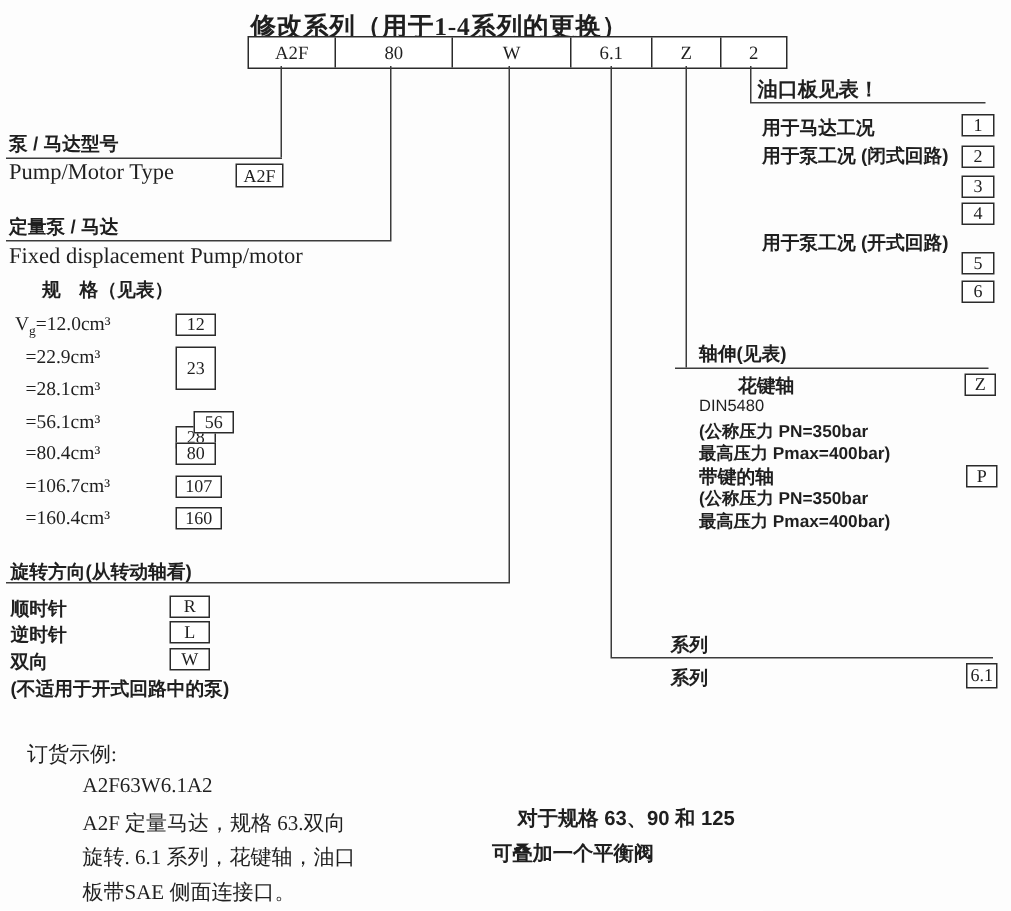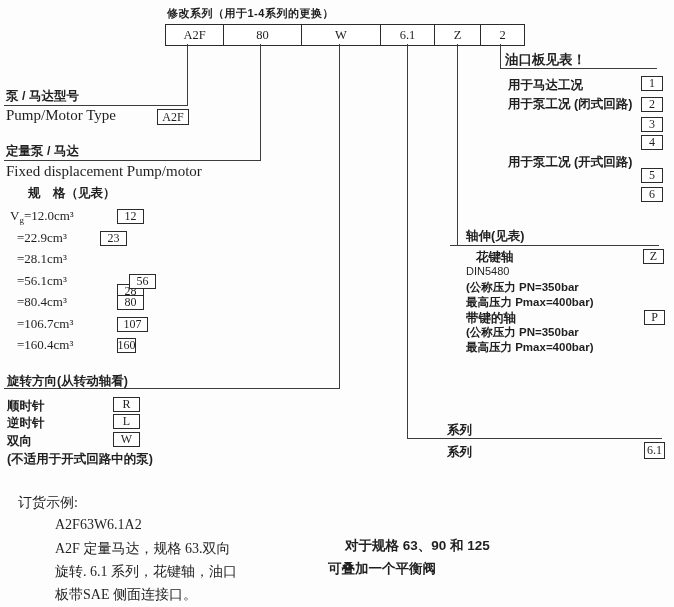--- a/index.html
+++ b/index.html
@@ -15,21 +15,21 @@
   .small{font-family:"Liberation Sans",sans-serif;font-size:11.5px;font-weight:bold;}
   .din{font-family:"Liberation Sans",sans-serif;font-size:11px;}
   .code-box{position:absolute;border:1px solid #2b2b2b;background:#fff;
             font-family:"Liberation Serif",serif;font-size:12px;
             display:flex;align-items:center;justify-content:center;box-sizing:border-box;}
   #model-code-table{position:absolute;left:165px;top:24px;height:20px;display:flex;
             border:1px solid #2b2b2b;box-sizing:content-box;background:#fff;}
   .mc-cell{height:20px;display:flex;align-items:center;justify-content:center;
             font-family:"Liberation Serif",serif;font-size:12.5px;box-sizing:border-box;}
   .mc-cell + .mc-cell{border-left:1px solid #2b2b2b;}
-  .title{font-family:Liberation Sans, sans-serif;font-weight:bold;font-size:11px;letter-spacing:0.5px;}
+  .title{font-family:Liberation Serif, serif;font-weight:bold;font-size:17px;letter-spacing:0.5px;}
 </style>
 </head>
 <body>
 
 <div id="page">
 
   <div class="abs title" style="left:167px;top:6px;">修改系列（用于1-4系列的更换）</div>
 
   <div id="model-code-table">
       <div class="mc-cell" style="width: 57px;">A2F</div>
@@ -58,50 +58,50 @@
   <div class="abs en" style="left:6px;top:107px;">Pump/Motor Type</div>
   <div class="code-box" style="left:157px;top:109px;width:32px;height:16px;">A2F</div>
 
   <div class="abs zh" style="left:6px;top:143px;">定量泵 / 马达</div>
   <div class="abs en" style="left:6px;top:163px;">Fixed displacement Pump/motor</div>
   <div class="abs zh" style="left:28px;top:185px;">规　格（见表）</div>
   <div id="displacement-rows">
       <div class="abs val" style="left:10px;top:208px;"><span>V</span><span style="font-size: 9px; vertical-align: -3px;">g</span><span>=12.0cm³</span></div>
       <div class="code-box" style="left:117px;top:209px;width:27px;height:15px;">12</div>
       <div class="abs val" style="left:17px;top:230px;text-align:right;"><span>=22.9cm³</span></div>
-      <div class="code-box" style="left:100px;top:231px;width:27px;height:15px;">23</div>
+      <div class="code-box" style="left:117px;top:231px;width:27px;height:29px;">23</div>
       <div class="abs val" style="left:17px;top:251px;"><span>=28.1cm³</span></div>
       <div class="code-box" style="left:117px;top:252px;width:27px;height:15px;margin-top:32px;">28</div>
       <div class="abs val" style="left:17px;top:273px;"><span>=56.1cm³</span></div>
       <div class="code-box" style="left:129px;top:274px;width:27px;height:15px;">56</div>
       <div class="abs val" style="left:17px;top:294px;"><span>=80.4cm³</span></div>
       <div class="code-box" style="left:117px;top:295px;width:27px;height:15px;">80</div>
       <div class="abs val" style="left:17px;top:316px;"><span>=106.7cm³</span></div>
       <div class="code-box" style="left:117px;top:317px;width:31px;height:15px;">107</div>
       <div class="abs val" style="left:17px;top:337px;"><span>=160.4cm³</span></div>
-      <div class="code-box" style="left:117px;top:338px;width:19px;height:15px;">160</div>
+      <div class="code-box" style="left:117px;top:338px;width:31px;height:15px;">160</div>
     </div>
 
   <div class="abs zh" style="left:7px;top:373px;">旋转方向(从转动轴看)</div>
   <div id="rotation-rows">
       <div class="abs zh" style="left:7px;top:398px;">顺时针</div>
       <div class="code-box" style="left:113px;top:397px;width:27px;height:15px;">R</div>
       <div class="abs zh" style="left:7px;top:415px;">逆时针</div>
       <div class="code-box" style="left:113px;top:414px;width:27px;height:15px;">L</div>
       <div class="abs zh" style="left:7px;top:433px;">双向</div>
       <div class="code-box" style="left:113px;top:432px;width:27px;height:15px;">W</div>
     </div>
   <div class="abs zh" style="left:7px;top:451px;">(不适用于开式回路中的泵)</div>
 
   <div class="abs zh" style="left:447px;top:422px;">系列</div>
   <div class="abs zh" style="left:447px;top:444px;">系列</div>
   <div class="code-box" style="left:644px;top:442px;width:21px;height:17px;">6.1</div>
 
   <div class="abs zh" style="left:466px;top:228px;">轴伸(见表)</div>
-  <div class="abs zh" style="left:476px;top:249px;text-align:center;">花键轴</div>
+  <div class="abs zh" style="left:492px;top:249px;text-align:center;">花键轴</div>
   <div class="code-box" style="left:643px;top:249px;width:21px;height:15px;">Z</div>
   <div id="spline-lines">
       <div class="abs din" style="left:466px;top:265px;">DIN5480</div>
       <div class="abs small" style="left:466px;top:280px;">(公称压力 PN=350bar</div>
       <div class="abs small" style="left:466px;top:295px;">最高压力 Pmax=400bar)</div>
     </div>
   <div class="abs zh" style="left:466px;top:310px;">带键的轴</div>
   <div class="code-box" style="left:644px;top:310px;width:21px;height:15px;">P</div>
   <div id="keyed-lines">
       <div class="abs small" style="left:466px;top:325px;">(公称压力 PN=350bar</div>

